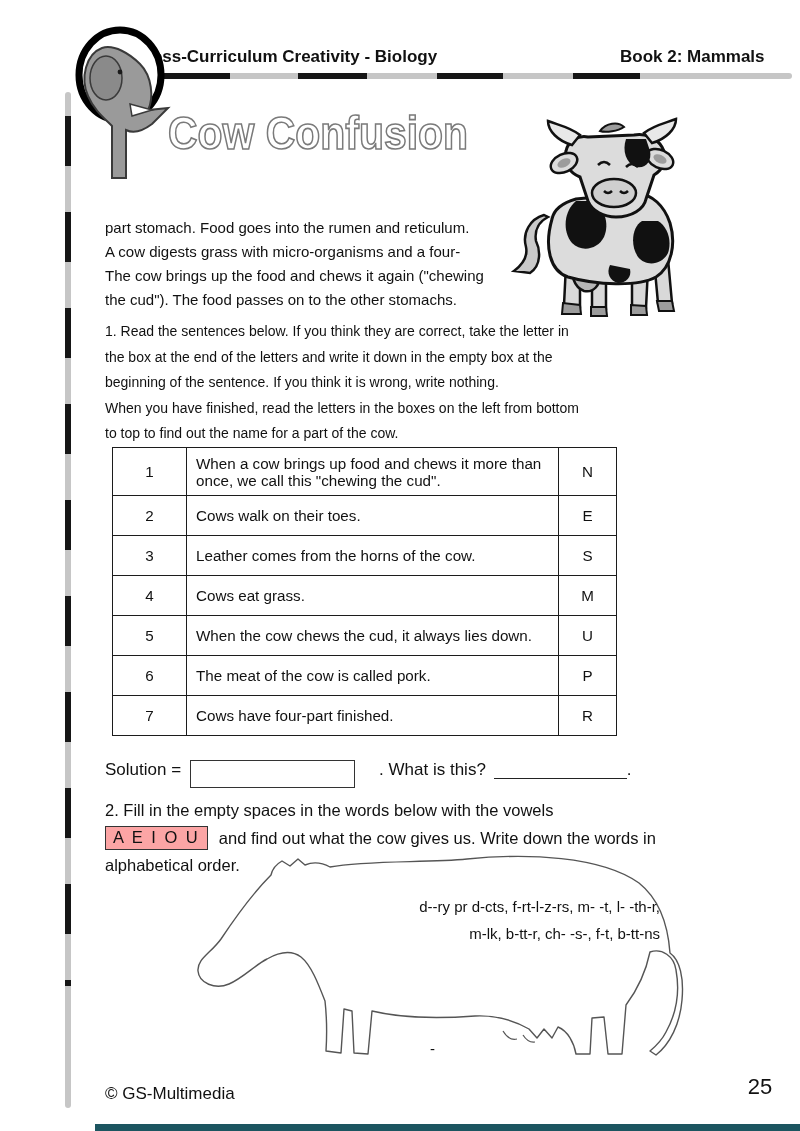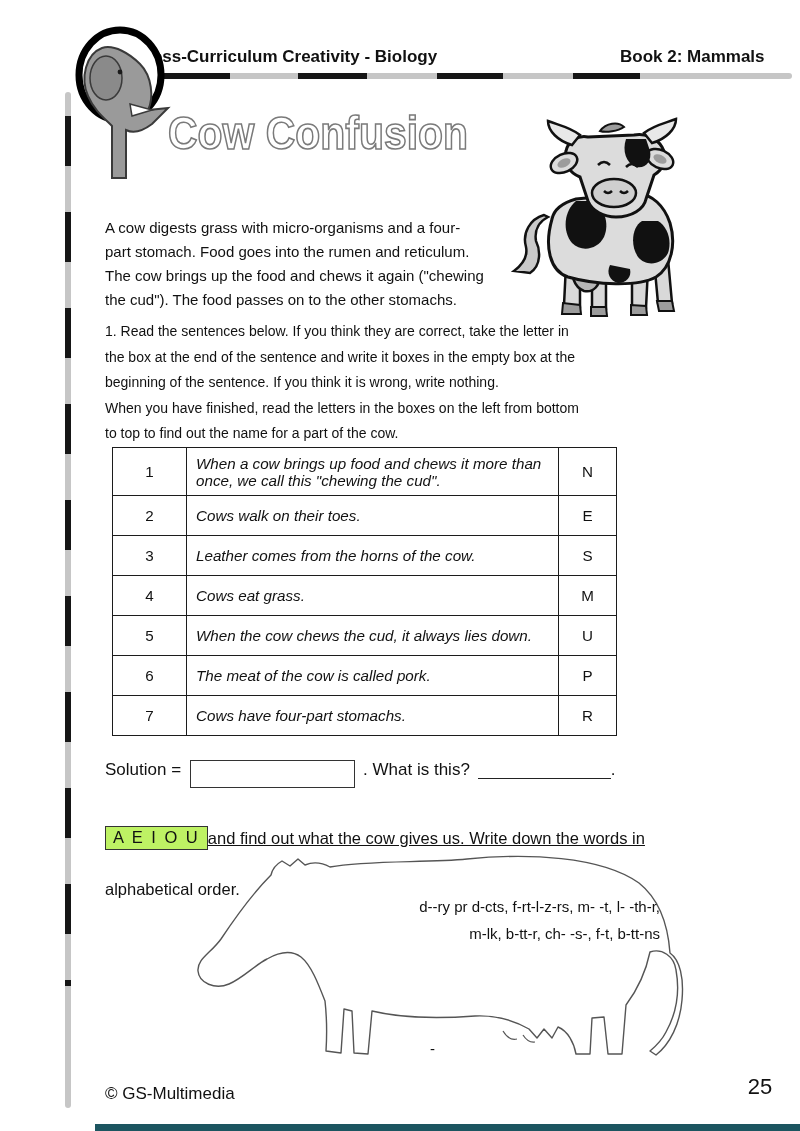--- a/index.html
+++ b/index.html
@@ -23,37 +23,37 @@
 
   
   .intro{left:105px;top:216px;font-size:15px;line-height:24px;}
   .task1{left:105px;top:319px;font-size:14px;line-height:25.5px;}
   .b{font-weight:normal;}
 
   
   .stmt-table{left:112px;top:447px;border-collapse:collapse;table-layout:fixed;width:486px;}
   .stmt-table td{border:1.6px solid #1c1c1c;font-size:15.2px;vertical-align:middle;}
   .stmt-table td.c-num{width:71px;text-align:center;}
-  .stmt-table td.c-sent{width:356px;padding:4px 6px 4px 9px;font-style:italic;}
+  .stmt-table td.c-sent{width:356px;padding:4px 6px 4px 9px;}
   .stmt-table td.c-let{width:55px;text-align:center;}
   .stmt-table tr{height:40px;}
   .stmt-table tr.tall{height:48px;}
 
   
   .solution{left:105px;top:760px;font-size:17px;display:flex;}
   .sol-box{width:163px;height:26px;border:1.6px solid #333;margin-left:9px;background:#fff;}
-  .sol-after{margin-left:8px;}
+  .sol-after{margin-left:24px;}
   .sol-blank{display:inline-block;width:133px;border-bottom:1.6px solid #222;height:18px;margin-left:8px;}
 
   
   .task2-l1{left:105px;top:801px;font-size:16.5px;}
   .task2-row{left:105px;top:826px;display:flex;align-items:center;font-size:16.5px;}
-  .vowel-box{border:1.6px solid #333;padding:1px 7px 2px 7px;font-size:16.5px;letter-spacing:2px;background:#bef264;}
-  .task2-l2{margin-left:0;text-decoration:underline;}
-  .task2-l3{left:105px;top:856px;font-size:16.5px;margin-top:24px;}
+  .vowel-box{border:1.6px solid #333;padding:1px 7px 2px 7px;font-size:16.5px;letter-spacing:2px;background:#fca5a5;}
+  .task2-l2{margin-left:11px;}
+  .task2-l3{left:105px;top:856px;font-size:16.5px;}
 
   
   .cow-outline{left:185px;top:853px;}
   .cow-words{left:268px;top:893px;width:392px;text-align:right;font-size:15px;line-height:27px;}
   .stray-dash{left:430px;top:1040px;font-size:15px;}
 
   
   .footer-copy{left:105px;top:1084px;font-size:17px;text-align:center;}
   .footer-page{left:735px;top:1074px;width:50px;font-size:22px;text-align:center;}
   .bottom-bar{left:95px;top:1124px;width:705px;height:7px;background:#1c5560;}
@@ -128,29 +128,29 @@
 
     <path d="M106,50 q6,-6 12,0" fill="none" stroke="#111" stroke-width="2.5"></path>
     <path d="M134,52 q6,-6 12,0" fill="none" stroke="#111" stroke-width="2.5"></path>
 
     <ellipse cx="122" cy="78" rx="22" ry="14" fill="#cfcfcf" stroke="#111" stroke-width="2.5"></ellipse>
     <path d="M112,76 q4,4 8,0" fill="none" stroke="#111" stroke-width="2.5"></path>
     <path d="M128,76 q4,4 8,0" fill="none" stroke="#111" stroke-width="2.5"></path>
   </svg>
 
   <div class="abs intro">
+    <div>part stomach.  Food goes into the rumen and reticulum.</div>
     <div>A cow digests grass with micro-organisms and a four-</div>
-    <div>part stomach.  Food goes into the rumen and reticulum.</div>
     <div>The cow brings up the food and chews it again ("chewing</div>
     <div>the cud"). The food passes on to the other stomachs.</div>
   </div>
 
   <div class="abs task1">
     <div><span>1. Read the sentences below.  If you think they are correct, take the letter in</span></div>
-    <div><span>the box at the </span><span class="b">end</span><span> of the sentence and write it boxes in the empty box at the</span></div>
+    <div><span>the box at the </span><span class="b">end</span><span> of the letters and write it down in the empty box at the</span></div>
     <div><span class="b">beginning</span><span> of the sentence.  If you think it is wrong, write nothing.</span></div>
     <div><span>When you have finished,  read the letters in the boxes on the left </span><span class="b">from bottom</span></div>
     <div><span class="b">to top</span><span> to find out the name for a part of the cow.</span></div>
   </div>
 
   <table class="abs stmt-table">
     <tbody>
         <tr class="tall">
       <td class="c-num">1</td>
       <td class="c-sent">When a cow brings up food and chews it more than once, we call this "chewing the cud".</td>
@@ -176,34 +176,35 @@
       <td class="c-sent">When the cow chews the cud, it always lies down.</td>
       <td class="c-let">U</td>
     </tr>
     <tr>
       <td class="c-num">6</td>
       <td class="c-sent">The meat of the cow is called pork.</td>
       <td class="c-let">P</td>
     </tr>
     <tr>
       <td class="c-num">7</td>
-      <td class="c-sent">Cows have four-part stomachs.</td>
+      <td class="c-sent">Cows have four-part finished.</td>
       <td class="c-let">R</td>
     </tr>
   </tbody>
     </table>
 
   <div class="abs solution">
     <span>Solution =</span>
     <span class="sol-box"></span>
     <span class="sol-after">.  What is this?</span>
     <span class="sol-blank"></span>
     <span>.</span>
   </div>
 
+  <div class="abs task2-l1">2. Fill in the empty spaces in the words below with the vowels</div>
   <div class="abs task2-row">
     <span class="vowel-box">A E I O U</span>
     <span class="task2-l2">and find out what the cow gives us.  Write down the words in</span>
   </div>
   <div class="abs task2-l3">alphabetical order.</div>
 
   <svg class="abs cow-outline" width="545" height="212" viewBox="0 0 545 212">
     <path fill="none" stroke="#555" stroke-width="1.4" stroke-linejoin="round" stroke-linecap="round" d="M145,14
          Q132,7 120,12 L113,6 L105,13 L97,8 Q88,13 86,22
          C70,38 52,62 36,86

